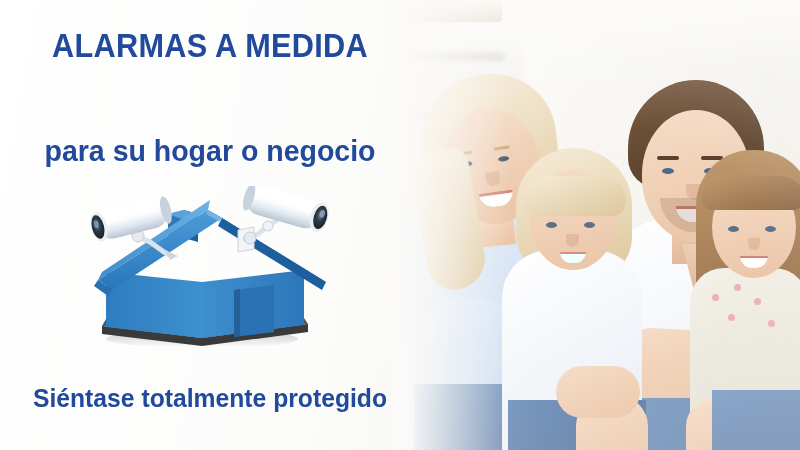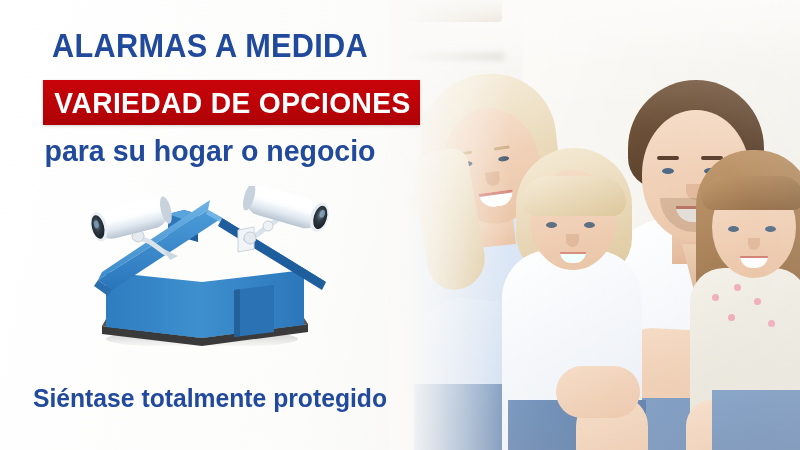--- a/index.html
+++ b/index.html
@@ -266,23 +266,20 @@
     <div class="fig girl-leg skin"></div>
     <div style="position:absolute;left:322px;bottom:-6px;width:96px;height:66px;" class="denim"></div>
 
     <div class="photo-soften"></div>
     <div class="photo-fade-t"></div>
     <div class="photo-fade-l"></div>
   </div>
 
   <div class="headline">ALARMAS A MEDIDA</div>
 
-  <div class="redbar">
-    <span>VARIEDAD DE OPCIONES</span>
-  </div>
 
   <div class="subline">para su hogar o negocio</div>
 
   <div class="tagline">Siéntase totalmente protegido</div>
 
   <div class="illus">
     <svg width="260" height="160" viewBox="0 0 260 160" xmlns="http://www.w3.org/2000/svg">
       <defs>
         <linearGradient id="roofMain" x1="0" y1="0" x2="0" y2="1">
           <stop offset="0" stop-color="#4C9BD8"></stop>

